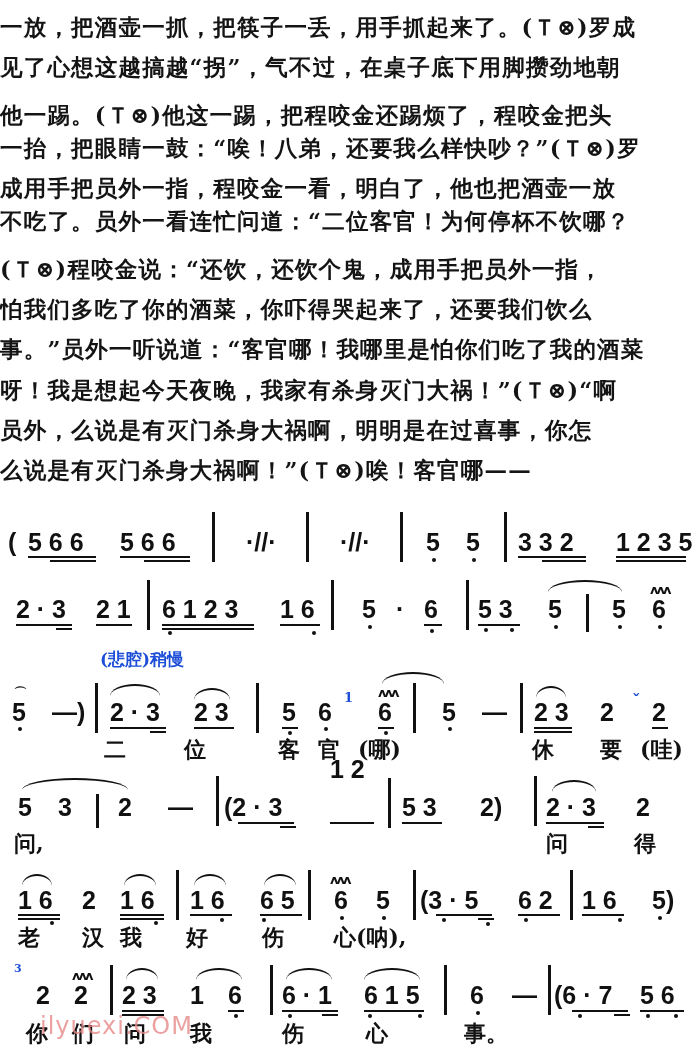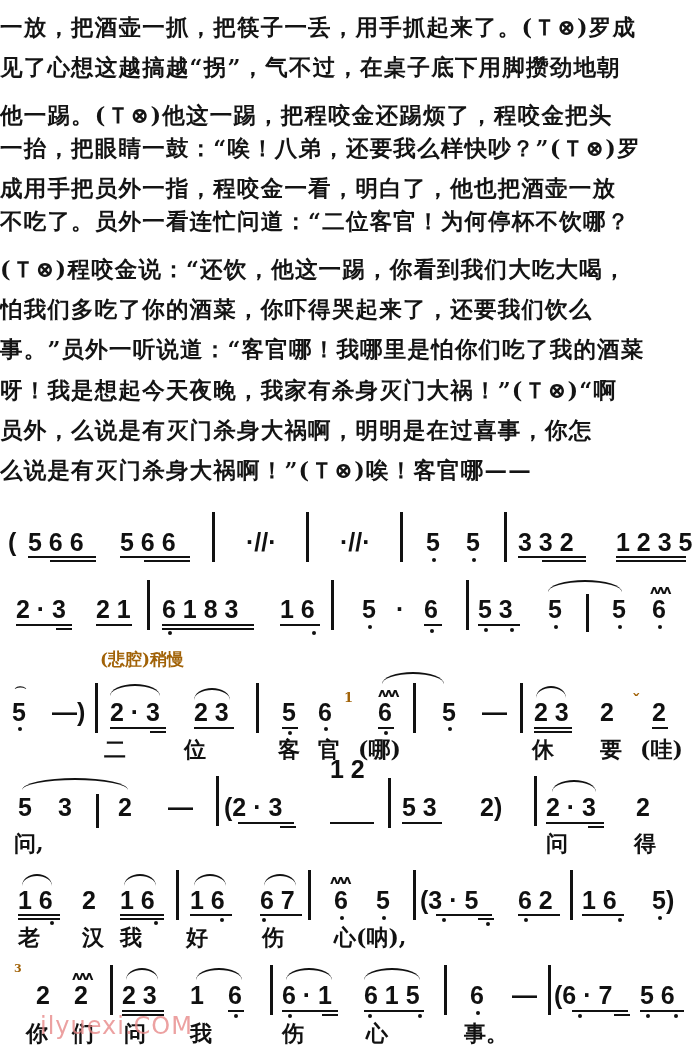--- a/index.html
+++ b/index.html
@@ -11,36 +11,36 @@
                 font-family: "DejaVu Serif", serif; }
   .score { position: absolute; left: 0; top: 0; width: 700px; height: 1056px; }
   .n { position: absolute; font-family: "Liberation Sans", sans-serif; font-weight: bold;
        font-size: 25px; color: #111; line-height: 1; }
   .ly { position: absolute; font-family: "DejaVu Serif", serif; font-weight: bold;
         font-size: 22px; color: #111; line-height: 1; }
   .bar { position: absolute; width: 3px; background: #111; }
   .ul { position: absolute; height: 2px; background: #111; }
   .dot { position: absolute; width: 4px; height: 4px; border-radius: 50%; background: #111; }
   .slur { position: absolute; border-top: 2.5px solid #111; border-radius: 50% 50% 0 0 / 100% 100% 0 0; height: 10px; }
-  .small { position: absolute; font-family: "DejaVu Serif", serif; font-weight: bold; font-size: 17px; color: #a16207; text-align: center; }
+  .small { position: absolute; font-family: "DejaVu Serif", serif; font-weight: bold; font-size: 17px; color: #1d4ed8; text-align: center; }
   .orn { position: absolute; font-size: 13px; font-weight: bold; color: #111; letter-spacing: -2px; }
   .watermark { position: absolute; left: 40px; top: 1012px; font-family: "DejaVu Sans", sans-serif;
                font-size: 24px; color: #e88a8a; opacity: 0.8; letter-spacing: 1px; }
 </style>
 </head>
 <body>
 
 <div class="prose">
   <div class="prose-line" style="top:12px">一放，把酒壶一抓，把筷子一丢，用手抓起来了。(Ｔ⊗)罗成</div>
   <div class="prose-line" style="top:52px">见了心想这越搞越“拐”，气不过，在桌子底下用脚攒劲地朝</div>
   <div class="prose-line" style="top:100px">他一踢。(Ｔ⊗)他这一踢，把程咬金还踢烦了，程咬金把头</div>
   <div class="prose-line" style="top:133px">一抬，把眼睛一鼓：“唉！八弟，还要我么样快吵？”(Ｔ⊗)罗</div>
   <div class="prose-line" style="top:173px">成用手把员外一指，程咬金一看，明白了，他也把酒壶一放</div>
   <div class="prose-line" style="top:206px">不吃了。员外一看连忙问道：“二位客官！为何停杯不饮哪？</div>
-  <div class="prose-line" style="top:254px">(Ｔ⊗)程咬金说：“还饮，他这一踢，你看到我们大吃大喝，</div>
+  <div class="prose-line" style="top:254px">(Ｔ⊗)程咬金说：“还饮，还饮个鬼，成用手把员外一指，</div>
   <div class="prose-line" style="top:294px">怕我们多吃了你的酒菜，你吓得哭起来了，还要我们饮么</div>
   <div class="prose-line" style="top:334px">事。”员外一听说道：“客官哪！我哪里是怕你们吃了我的酒菜</div>
   <div class="prose-line" style="top:375px">呀！我是想起今天夜晚，我家有杀身灭门大祸！”(Ｔ⊗)“啊</div>
   <div class="prose-line" style="top:415px">员外，么说是有灭门杀身大祸啊，明明是在过喜事，你怎</div>
   <div class="prose-line" style="top:455px">么说是有灭门杀身大祸啊！”(Ｔ⊗)唉！客官哪——</div>
 </div>
 
 <div class="score">
 
   <span class="n" style="left:8px;top:530px">(</span>
@@ -66,21 +66,21 @@
   <span class="n" style="left:616px;top:530px">1 2 3 5</span>
   <div class="ul" style="left:616px;top:556px;width:70px"></div>
   <div class="ul" style="left:616px;top:560px;width:70px"></div>
 
   <span class="n" style="left:16px;top:597px">2 · 3</span>
   <div class="ul" style="left:16px;top:624px;width:56px"></div>
   <div class="ul" style="left:56px;top:628px;width:16px"></div>
   <span class="n" style="left:96px;top:597px">2 1</span>
   <div class="ul" style="left:96px;top:624px;width:36px"></div>
   <div class="bar" style="left:147px;top:580px;height:50px"></div>
-  <span class="n" style="left:162px;top:597px">6 1 8 3</span>
+  <span class="n" style="left:162px;top:597px">6 1 2 3</span>
   <div class="ul" style="left:162px;top:624px;width:92px"></div>
   <div class="ul" style="left:162px;top:628px;width:92px"></div>
   <div class="dot" style="left:168px;top:631px"></div>
   <span class="n" style="left:280px;top:597px">1 6</span>
   <div class="ul" style="left:280px;top:624px;width:40px"></div>
   <div class="dot" style="left:312px;top:631px"></div>
   <div class="bar" style="left:331px;top:580px;height:50px"></div>
   <span class="n" style="left:362px;top:597px">5</span>
   <div class="dot" style="left:368px;top:625px"></div>
   <span class="n" style="left:396px;top:597px">·</span>
@@ -186,21 +186,21 @@
   <span class="n" style="left:120px;top:888px">1 6</span>
   <div class="ul" style="left:120px;top:914px;width:44px"></div>
   <div class="ul" style="left:120px;top:918px;width:44px"></div>
   <div class="dot" style="left:154px;top:921px"></div>
   <div class="bar" style="left:176px;top:870px;height:50px"></div>
   <div class="slur" style="left:194px;top:874px;width:32px"></div>
   <span class="n" style="left:190px;top:888px">1 6</span>
   <div class="ul" style="left:190px;top:914px;width:42px"></div>
   <div class="dot" style="left:220px;top:918px"></div>
   <div class="slur" style="left:264px;top:874px;width:32px"></div>
-  <span class="n" style="left:260px;top:888px">6 7</span>
+  <span class="n" style="left:260px;top:888px">6 5</span>
   <div class="ul" style="left:260px;top:914px;width:42px"></div>
   <div class="dot" style="left:262px;top:918px"></div>
   <div class="bar" style="left:308px;top:870px;height:50px"></div>
   <span class="orn" style="left:330px;top:872px">ʌʌʌ</span>
   <span class="n" style="left:334px;top:888px">6</span>
   <div class="dot" style="left:340px;top:916px"></div>
   <span class="n" style="left:376px;top:888px">5</span>
   <div class="dot" style="left:382px;top:916px"></div>
   <div class="bar" style="left:413px;top:870px;height:50px"></div>
   <span class="n" style="left:420px;top:888px">(3 · 5</span>

